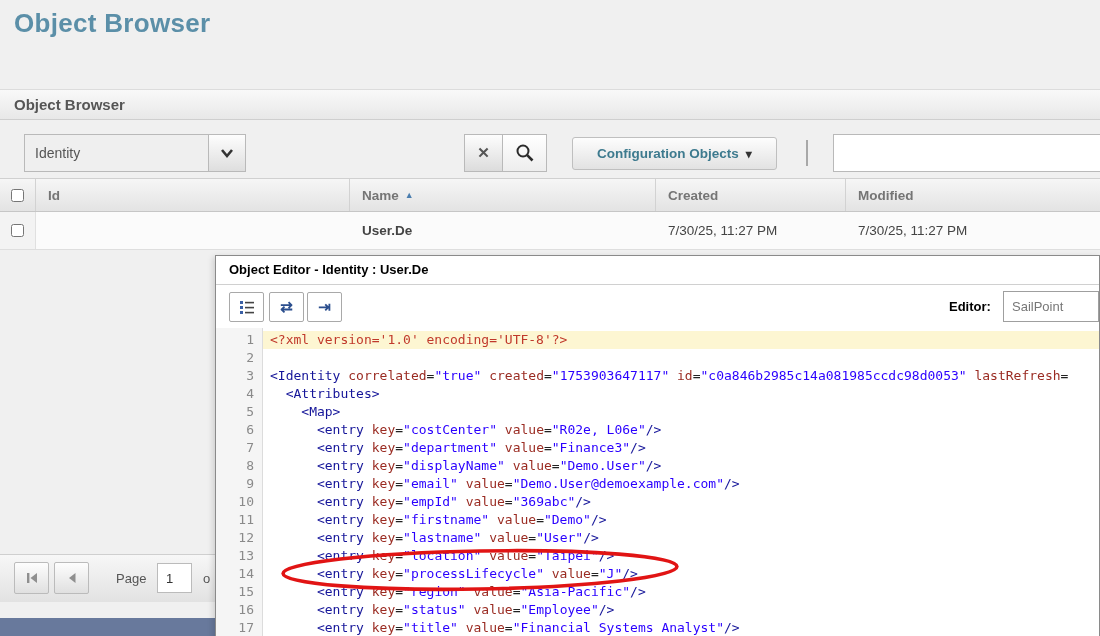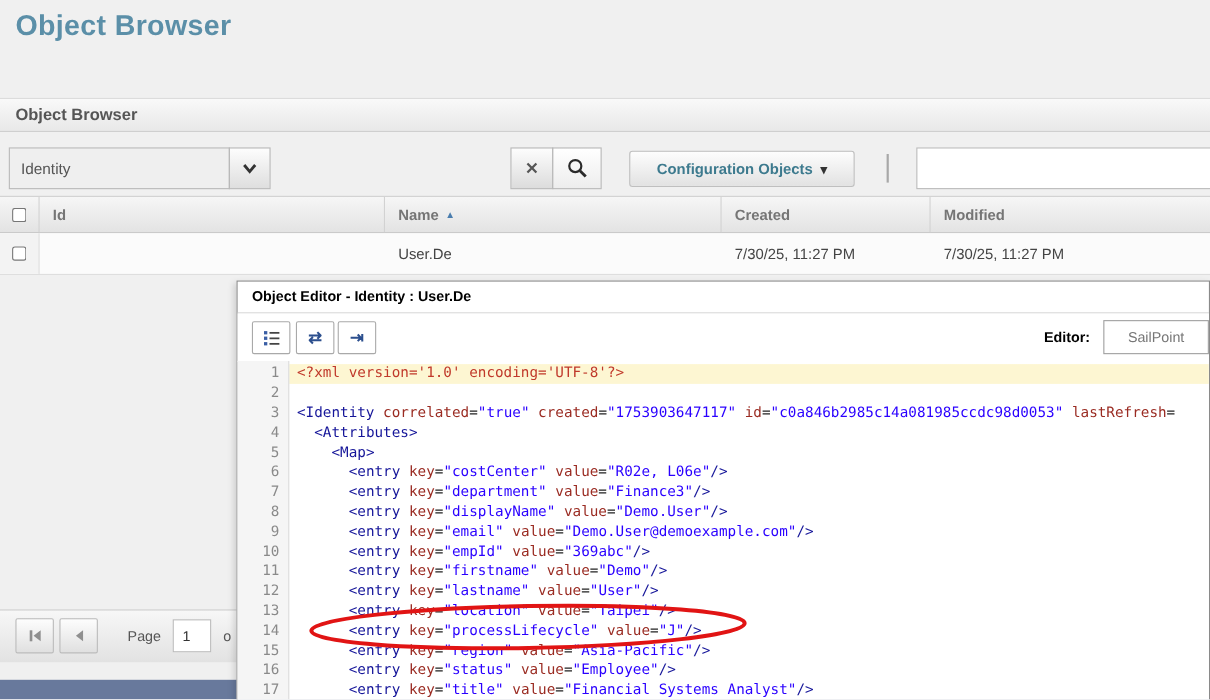--- a/index.html
+++ b/index.html
@@ -8,21 +8,21 @@
     background:#f0f0f0;font-family:"Liberation Sans",sans-serif;
   }
   
   .page-title{position:absolute;left:14px;top:8px;font-size:26px;font-weight:bold;color:#5b8fa8;letter-spacing:.3px;}
   
   .panel-header{position:absolute;left:0;top:89px;width:1100px;height:31px;box-sizing:border-box;
     background:linear-gradient(#f9f9f9,#e8e8e8);border-top:1px solid #dcdcdc;border-bottom:1px solid #cfcfcf;}
   .panel-header span{position:absolute;left:14px;top:6px;font-size:15px;font-weight:bold;color:#555;}
   
   .ctl{position:absolute;box-sizing:border-box;font-family:"Liberation Sans",sans-serif;}
-  .identity-box{left:8px;top:134px;width:201px;height:38px;background:#efefef;border:1px solid #b9b9b9;
+  .identity-box{left:24px;top:134px;width:201px;height:38px;background:#efefef;border:1px solid #b9b9b9;
     color:#555;font-size:14px;line-height:36px;padding-left:10px;}
   .chev-btn{left:208px;top:134px;width:38px;height:38px;background:linear-gradient(#fdfdfd,#dedede);
     border:1px solid #b9b9b9;display:flex;align-items:center;justify-content:center;padding:0;}
   .demo-input{left:262px;top:134px;width:203px;height:38px;background:#fff;border:1px solid #b9b9b9;
     font-size:14px;color:#333;padding:0 10px;}
   .clear-btn{left:464px;top:134px;width:39px;height:38px;background:linear-gradient(#fdfdfd,#dcdcdc);
     border:1px solid #b9b9b9;font-size:15px;font-weight:bold;color:#555;padding:0;}
   .search-btn{left:502px;top:134px;width:45px;height:38px;background:linear-gradient(#ffffff,#ededed);
     border:1px solid #b9b9b9;display:flex;align-items:center;justify-content:center;padding:0;}
   .config-btn{left:572px;top:137px;width:205px;height:33px;background:linear-gradient(#fdfdfd,#e2e2e2);
@@ -34,21 +34,21 @@
   .grid-header{position:absolute;left:0;top:178px;width:1100px;height:34px;box-sizing:border-box;
     background:linear-gradient(#f6f6f6,#e3e3e3);border-top:1px solid #d0d0d0;border-bottom:1px solid #c6c6c6;}
   .grid-row{position:absolute;left:0;top:212px;width:1100px;height:38px;box-sizing:border-box;
     background:#fbfbfb;border-bottom:1px solid #dedede;}
   .cell{position:absolute;top:0;height:100%;box-sizing:border-box;padding-left:12px;white-space:nowrap;overflow:hidden;}
   .grid-header .cell{font-size:13.5px;font-weight:bold;color:#757575;line-height:33px;border-right:1px solid #d2d2d2;}
   .grid-row .cell{font-size:13.5px;color:#444;line-height:37px;}
   .c-cb{left:0;width:36px;padding:0;}
   .grid-row .c-cb{background:#f3f3f3;border-right:1px solid #e0e0e0;}
   .c-id{left:36px;width:314px;}
-  .c-name{left:350px;width:306px;}
+  .c-name{left:350px;width:306px;font-weight:bold;}
   .c-created{left:656px;width:190px;}
   .c-modified{left:846px;width:254px;border-right:none !important;}
   .cb{position:absolute;left:11px;top:10px;width:13px;height:13px;margin:0;}
   .grid-row .cb{top:12px;}
   .sort-arrow{font-size:9px;color:#4a7dae;margin-left:6px;vertical-align:2px;}
   
   .pager{position:absolute;left:0;top:554px;width:1100px;height:48px;box-sizing:border-box;
     background:linear-gradient(#f7f7f7,#e2e2e2);border-top:1px solid #cfcfcf;}
   .pager-btn{position:absolute;top:7px;width:35px;height:32px;background:linear-gradient(#fdfdfd,#e0e0e0);
     border:1px solid #bbb;border-radius:2px;display:flex;align-items:center;justify-content:center;padding:0;}
@@ -61,21 +61,21 @@
   
   .dialog{position:absolute;left:215px;top:255px;width:885px;height:392px;box-sizing:border-box;
     background:#fff;border:1px solid #8a8a8a;z-index:10;box-shadow:-2px 2px 6px rgba(0,0,0,.15);}
   .dialog-title{height:28px;line-height:28px;border-bottom:1px solid #d0d0d0;font-size:13px;font-weight:bold;color:#000;padding-left:13px;}
   .dialog-toolbar{position:relative;height:44px;background:#fff;}
   .icon-btn{position:absolute;top:7px;width:35px;height:30px;background:#fff;border:1px solid #a9a9a9;border-radius:2px;
     display:flex;align-items:center;justify-content:center;padding:0;font-size:15px;font-weight:bold;color:#2c4f8e;}
   .ib-1{left:13px;} .ib-2{left:53px;} .ib-3{left:91px;}
   .theme-label{position:absolute;left:733px;top:0;line-height:44px;font-size:13px;font-weight:bold;color:#000;}
   .theme-input{position:absolute;left:787px;top:6px;width:96px;height:31px;box-sizing:border-box;
-    border:1px solid #9f9f9f;font-size:13px;color:#777;padding:0 8px;font-family:"Liberation Sans",sans-serif;text-align:center;}
+    border:1px solid #9f9f9f;font-size:13px;color:#777;padding:0 8px;font-family:"Liberation Sans",sans-serif;}
   
   .editor{position:absolute;left:0;top:72px;width:883px;height:318px;background:#fff;overflow:hidden;
     font-family:"DejaVu Sans Mono",monospace;font-size:13px;}
   .gutter{position:absolute;left:0;top:0;width:46px;height:100%;background:#f5f5f5;border-right:1px solid #dcdcdc;z-index:1;}
   .lines{position:relative;padding-top:3px;}
   .code-line{position:relative;height:18px;line-height:18px;white-space:pre;}
   .code-line.hl{background:linear-gradient(90deg,rgba(0,0,0,0) 47px,#fdf6d2 47px);}
   .ln{position:absolute;left:0;top:0;width:38px;text-align:right;color:#8a8a8a;z-index:2;}
   .code{position:absolute;left:54px;top:0;}
   .tok-m{color:#c0392b;}

